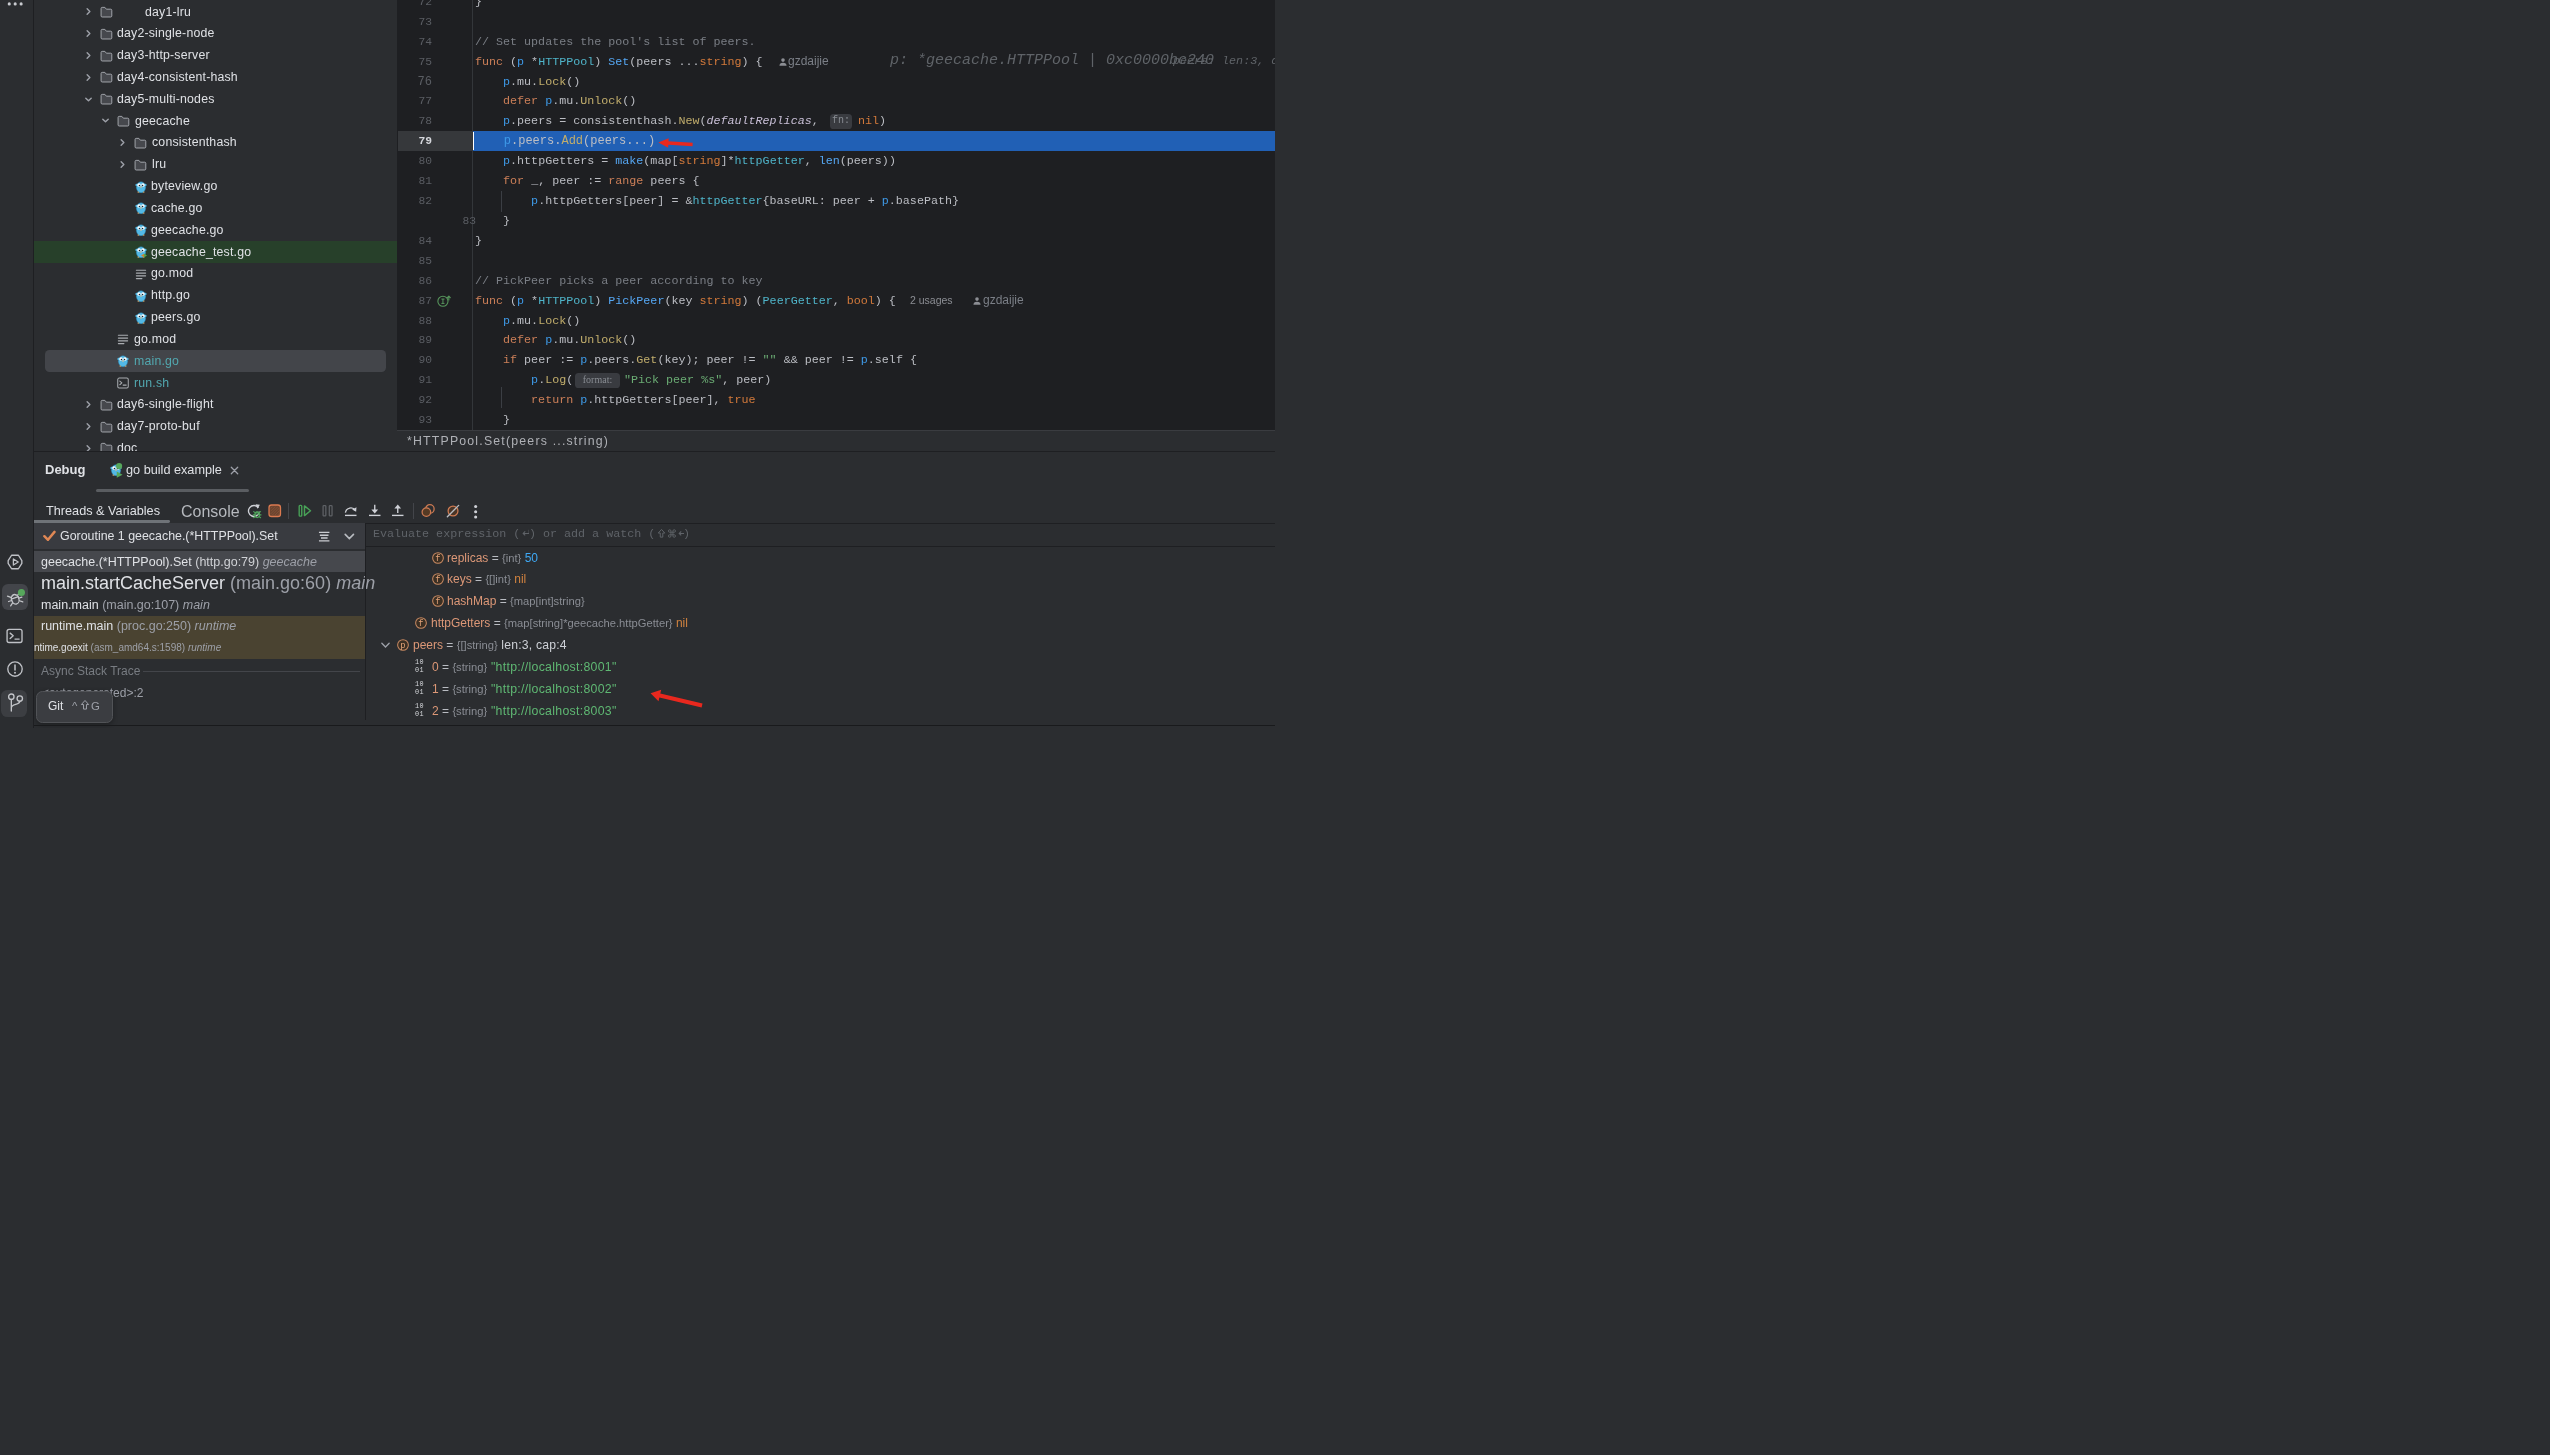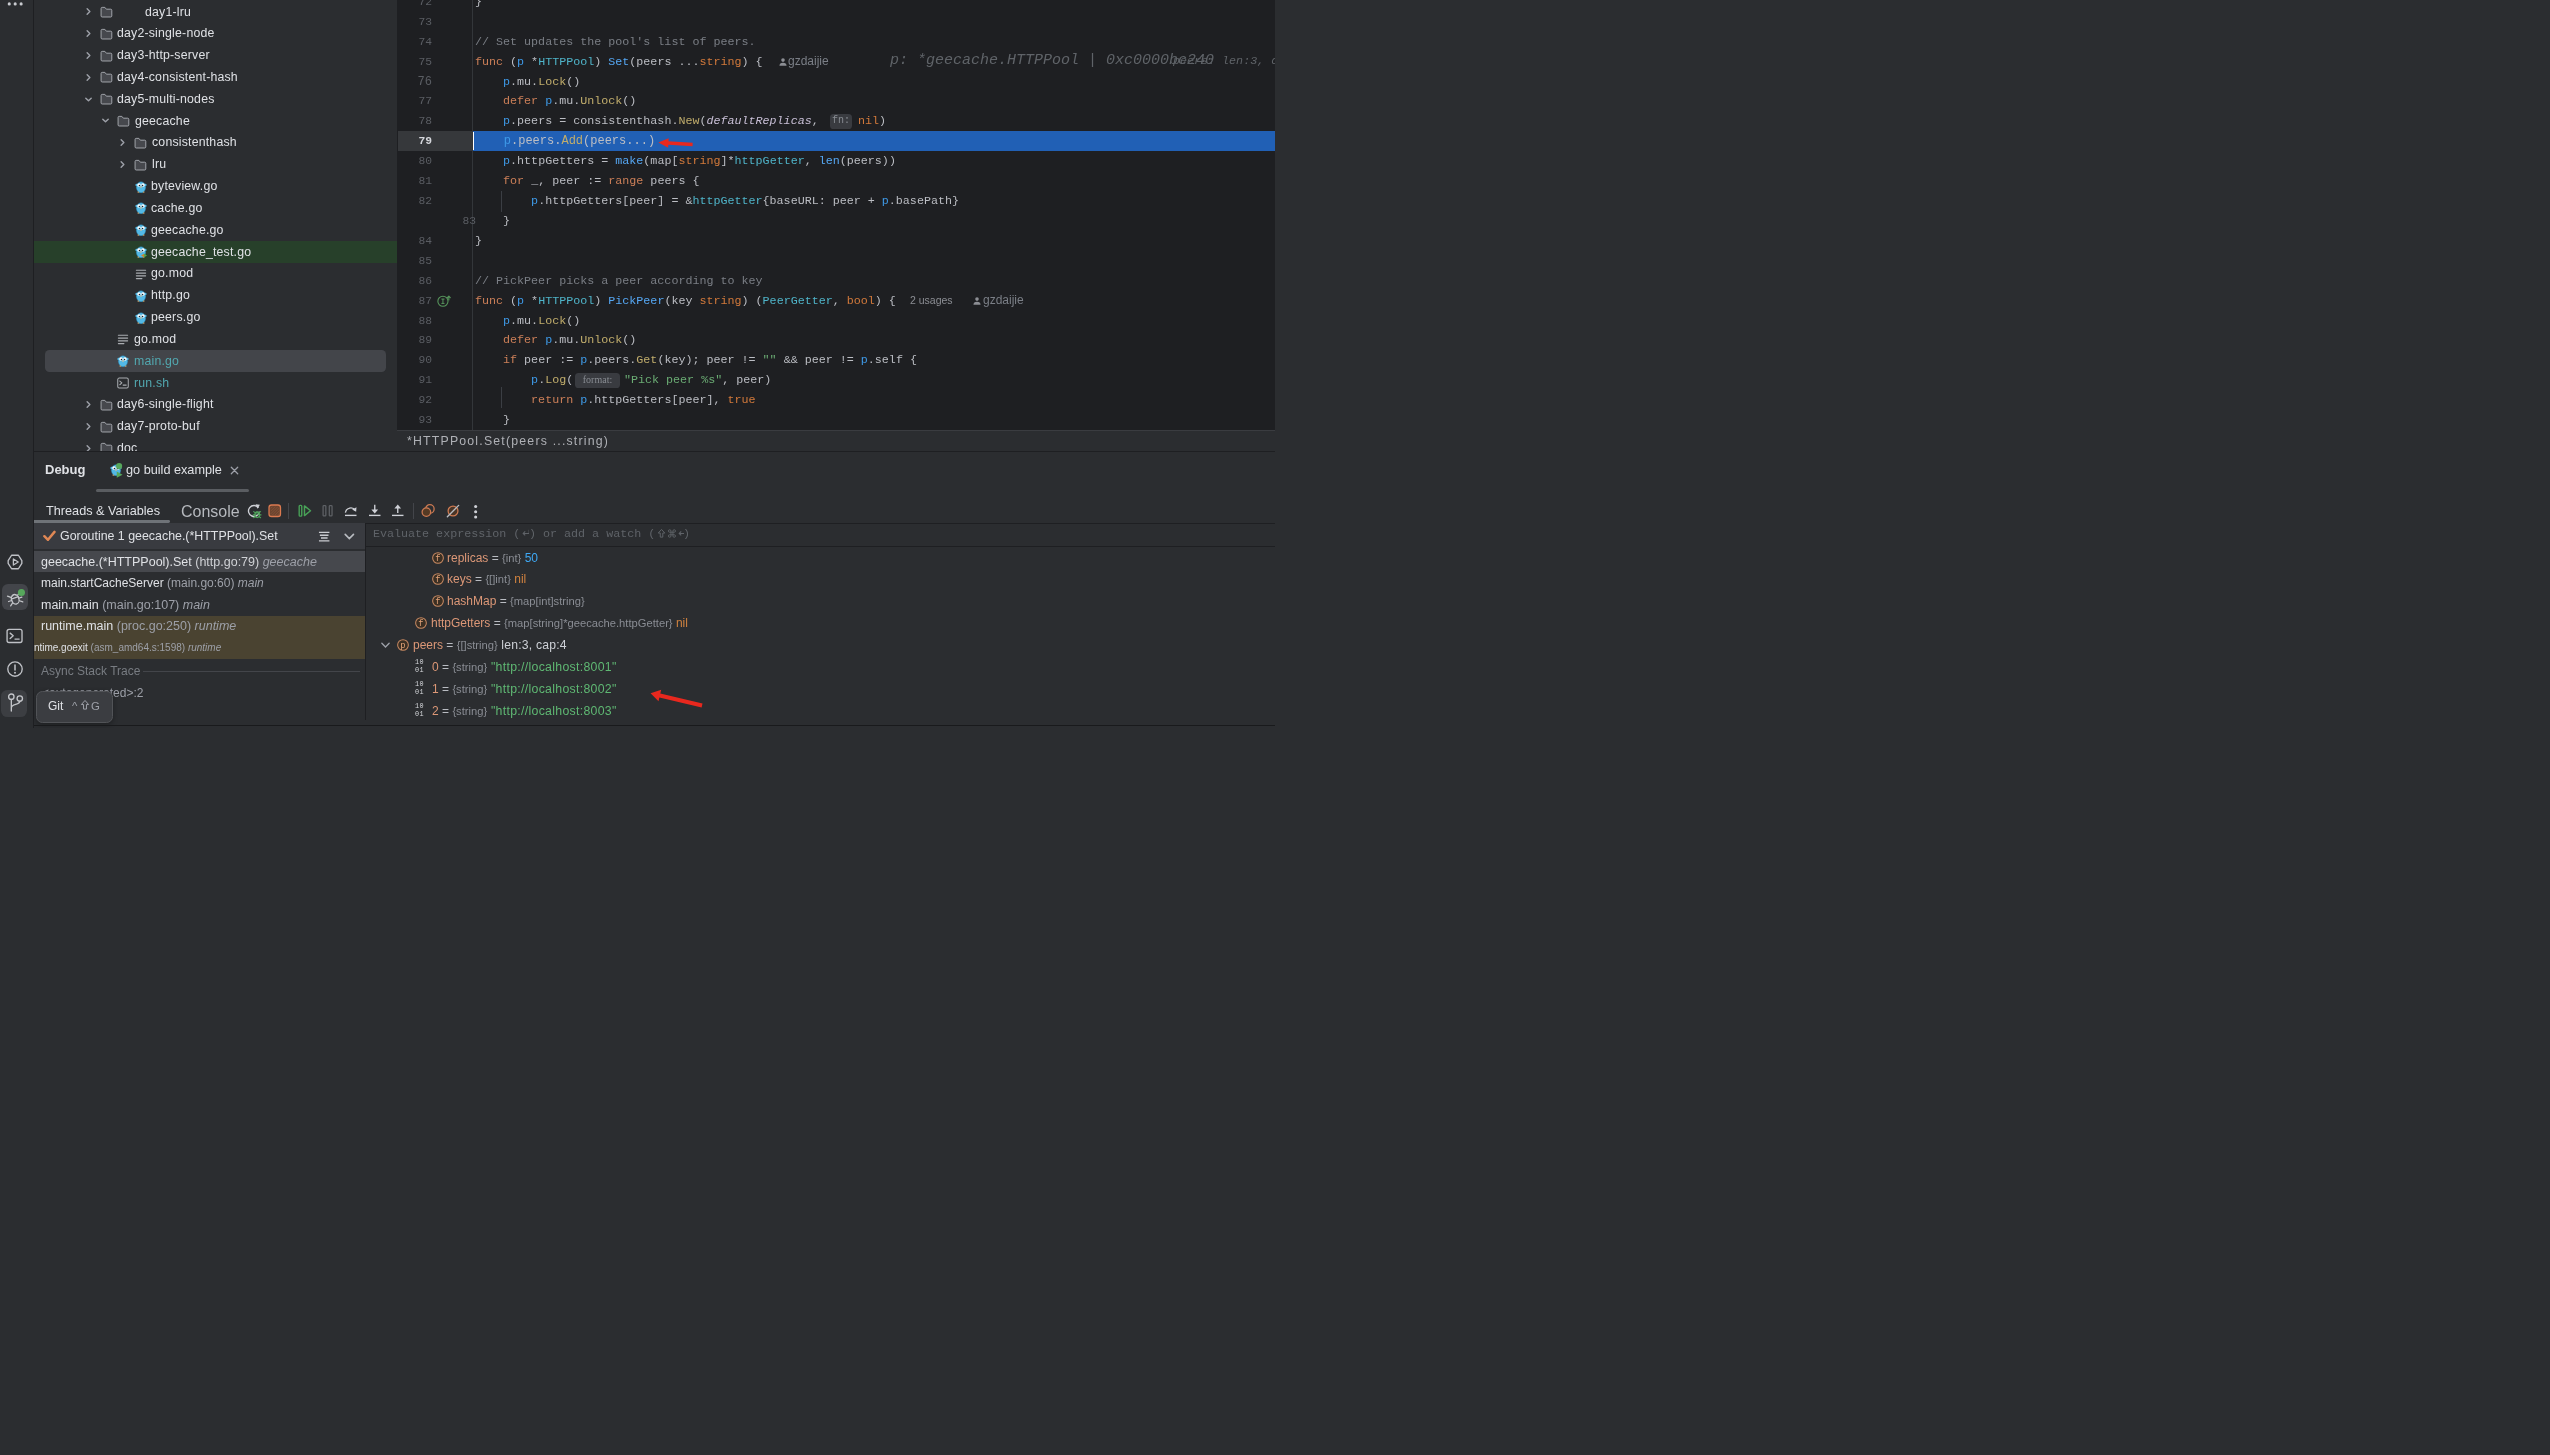--- a/index.html
+++ b/index.html
@@ -361,21 +361,21 @@
     <g stroke="#C9CBD0" stroke-width="1.5">
       <path d="M1 1.5 h11.4 M2 4.6 h9.4 M3.2 7.7 h7.2 M1 10.8 h11.4"></path>
     </g>
   </svg>
 <svg class="a" style="left:343px;top:532px;" width="12.7" height="9" viewBox="0 0 14 10">
     <path d="M2.4 2.6 l4.6 4.6 l4.6 -4.6" fill="none" stroke="#B8BBC0" stroke-width="1.8" stroke-linecap="round"></path>
   </svg>
 <div class="a" style="left:32px;top:616px;width:333px;height:43px;background:#4A4331;"></div>
 <div class="a" style="left:32px;top:551px;width:333px;height:21.4px;background:#46484D;"></div>
 <div class="a" style="left:41px;top:554px;height:16.4px;line-height:16.4px;font-size:12.5px;white-space:pre;"><span style="color:#DFE1E5">geecache.(*HTTPPool).Set </span><span style="color:#D0D2D6">(http.go:79) </span><span style="color:#9DA0A8;font-style:italic">geecache</span></div>
-<div class="a" style="left:41px;top:575px;height:16.4px;line-height:16.4px;font-size:12px;white-space:pre;"><span style="color:#DFE1E5">main.startCacheServer </span><span style="color:#9DA0A8">(main.go:60) </span><span style="color:#9DA0A8;font-style:italic">main</span></div>
+<div class="a" style="left:41px;top:575px;height:16.4px;line-height:16.4px;font-size:18px;white-space:pre;"><span style="color:#DFE1E5">main.startCacheServer </span><span style="color:#9DA0A8">(main.go:60) </span><span style="color:#9DA0A8;font-style:italic">main</span></div>
 <div class="a" style="left:41px;top:597px;height:16.4px;line-height:16.4px;font-size:12.5px;white-space:pre;"><span style="color:#DFE1E5">main.main </span><span style="color:#9DA0A8">(main.go:107) </span><span style="color:#9DA0A8;font-style:italic">main</span></div>
 <div class="a" style="left:41px;top:618px;height:16.4px;line-height:16.4px;font-size:12.5px;white-space:pre;"><span style="color:#DFE1E5">runtime.main </span><span style="color:#9DA0A8">(proc.go:250) </span><span style="color:#9DA0A8;font-style:italic">runtime</span></div>
 <div class="a" style="left:25px;top:640px;height:16.4px;line-height:16.4px;font-size:10px;white-space:pre;text-align:right;"><span style="color:#DFE1E5">runtime.goexit </span><span style="color:#9DA0A8">(asm_amd64.s:1598) </span><span style="color:#9DA0A8;font-style:italic">runtime</span></div>
 <div class="a" style="left:41px;top:663px;height:16.4px;line-height:16.4px;font-size:12px;color:#787C82;font-family:'Liberation Sans',sans-serif;white-space:pre;">Async Stack Trace</div>
 <div class="a" style="left:143px;top:671px;width:217px;height:0.9px;background:#43454A;"></div>
 <div class="a" style="left:42px;top:685px;height:16.4px;line-height:16.4px;font-size:12px;color:#9DA0A8;font-family:'Liberation Sans',sans-serif;white-space:pre;">&lt;autogenerated&gt;:2</div>
 <div class="a" style="left:36px;top:691px;width:75px;height:30px;background:#3B3D41;border:0.9px solid #515357;border-radius:6.4px;box-shadow:0 1.8px 5.5px rgba(0,0,0,.3);"></div>
 <div class="a" style="left:48px;top:698px;height:16.4px;line-height:16.4px;font-size:12px;color:#DFE1E5;font-family:'Liberation Sans',sans-serif;white-space:pre;">Git</div>
 <div class="a" style="left:72px;top:699px;height:14.6px;line-height:14.6px;font-size:11.4px;color:#9DA0A8;">^</div>
 <svg class="a" style="left:80px;top:699px;" width="10" height="12" viewBox="0 0 11 13">

